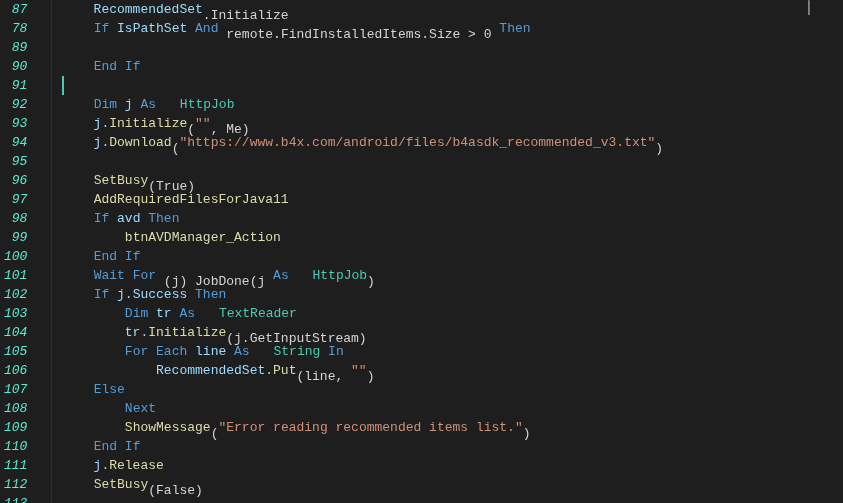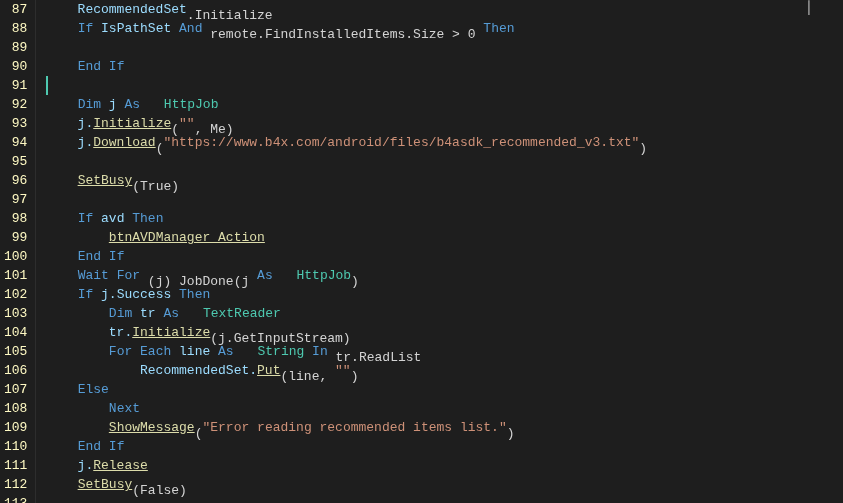--- a/index.html
+++ b/index.html
@@ -17,27 +17,28 @@
       height: 503px;
     }
     .code-container {
       display: flex;
       height: 503px;
       overflow: hidden;
       position: relative;
     }
     .line-numbers {
       background-color: #1e1e1e;
-      color: #fef9c3;
-      padding: 0 8px 0 4px;
+      color: #5eead4;
+      padding: 0 24px 0 4px;
       text-align: right;
       user-select: none;
       min-width: 36px;
       border-right: 1px solid #2d2d2d;
       line-height: 19px;
+      font-style: italic;
     }
     .code-content {
       flex: 1;
       padding-left: 10px;
       overflow: hidden;
       line-height: 19px;
     }
     .line {
       display: flex;
       align-items: center;
@@ -51,21 +52,21 @@
       display: block;
     }
     .line-highlight-left {
       border-left: 2px solid #4ec9b0;
     }
     
     .kw { color: #569cd6; } 
     .str { color: #ce9178; } 
     .type { color: #4ec9b0; margin-left: 16px; } 
     .plain { color: #d4d4d4; margin-top: 12px; }
-    .method { color: #dcdcaa; text-decoration: underline; }
+    .method { color: #dcdcaa; }
     .var { color: #9cdcfe; }
     .cursor {
       position: absolute;
       right: 30px;
       color: #d4d4d4;
       font-size: 13px;
     }
     .scrollbar {
       position: absolute;
       right: 0;
@@ -74,21 +75,21 @@
       height: 503px;
       background-color: #1e1e1e;
     }
   </style>
 </head>
 <body>
 
 <div class="code-container">
   <div class="line-numbers" id="line-nums">
       <div class="line-num">87</div>
-      <div class="line-num">88</div>
+      <div class="line-num">78</div>
       <div class="line-num">89</div>
       <div class="line-num">90</div>
       <div class="line-num">91</div>
       <div class="line-num">92</div>
       <div class="line-num">93</div>
       <div class="line-num">94</div>
       <div class="line-num">95</div>
       <div class="line-num">96</div>
       <div class="line-num">97</div>
       <div class="line-num">98</div>
@@ -112,29 +113,29 @@
       <div class="line"><span class="var">    RecommendedSet</span><span class="plain">.Initialize</span></div>
       <div class="line"><span class="plain">    </span><span class="kw">If</span><span class="var"> IsPathSet </span><span class="kw">And</span><span class="plain"> remote.FindInstalledItems.Size &gt; 0 </span><span class="kw">Then</span></div>
       <div class="line"></div>
       <div class="line"><span class="plain">    </span><span class="kw">End If</span></div>
       <div class="line line-highlight-left"></div>
       <div class="line"><span class="plain">    </span><span class="kw">Dim</span><span class="var"> j </span><span class="kw">As</span><span class="plain"> </span><span class="type">HttpJob</span></div>
       <div class="line"><span class="var">    j.</span><span class="method">Initialize</span><span class="plain">(</span><span class="str">""</span><span class="plain">, Me)</span></div>
       <div class="line"><span class="var">    j.</span><span class="method">Download</span><span class="plain">(</span><span class="str">"https://www.b4x.com/android/files/b4asdk_recommended_v3.txt"</span><span class="plain">)</span></div>
       <div class="line"></div>
       <div class="line"><span class="plain">    </span><span class="method">SetBusy</span><span class="plain">(True)</span></div>
-      <div class="line"><span class="plain">    </span></div>
+      <div class="line"><span class="plain">    </span><span class="method">AddRequiredFilesForJava11</span></div>
       <div class="line"><span class="plain">    </span><span class="kw">If</span><span class="var"> avd </span><span class="kw">Then</span></div>
       <div class="line"><span class="plain">        </span><span class="method">btnAVDManager_Action</span></div>
       <div class="line"><span class="plain">    </span><span class="kw">End If</span></div>
       <div class="line"><span class="plain">    </span><span class="kw">Wait For</span><span class="plain"> (j) JobDone(j </span><span class="kw">As</span><span class="plain"> </span><span class="type">HttpJob</span><span class="plain">)</span></div>
       <div class="line"><span class="plain">    </span><span class="kw">If</span><span class="var"> j.Success </span><span class="kw">Then</span></div>
       <div class="line"><span class="plain">        </span><span class="kw">Dim</span><span class="var"> tr </span><span class="kw">As</span><span class="plain"> </span><span class="type">TextReader</span></div>
       <div class="line"><span class="var">        tr.</span><span class="method">Initialize</span><span class="plain">(j.GetInputStream)</span></div>
-      <div class="line"><span class="plain">        </span><span class="kw">For Each</span><span class="var"> line </span><span class="kw">As</span><span class="plain"> </span><span class="type">String</span><span class="plain"> </span><span class="kw">In</span><span class="plain"> tr.ReadList</span></div>
+      <div class="line"><span class="plain">        </span><span class="kw">For Each</span><span class="var"> line </span><span class="kw">As</span><span class="plain"> </span><span class="type">String</span><span class="plain"> </span><span class="kw">In</span></div>
       <div class="line"><span class="var">            RecommendedSet.</span><span class="method">Put</span><span class="plain">(line, </span><span class="str">""</span><span class="plain">)</span></div>
       <div class="line"><span class="plain">    </span><span class="kw">Else</span></div>
       <div class="line"><span class="plain">        </span><span class="kw">Next</span></div>
       <div class="line"><span class="plain">        </span><span class="method">ShowMessage</span><span class="plain">(</span><span class="str">"Error reading recommended items list."</span><span class="plain">)</span></div>
       <div class="line"><span class="plain">    </span><span class="kw">End If</span></div>
       <div class="line"><span class="var">    j.</span><span class="method">Release</span></div>
       <div class="line"><span class="plain">    </span><span class="method">SetBusy</span><span class="plain">(False)</span></div>
       <div class="line"></div>
     </div>
   <div class="cursor">│</div>

